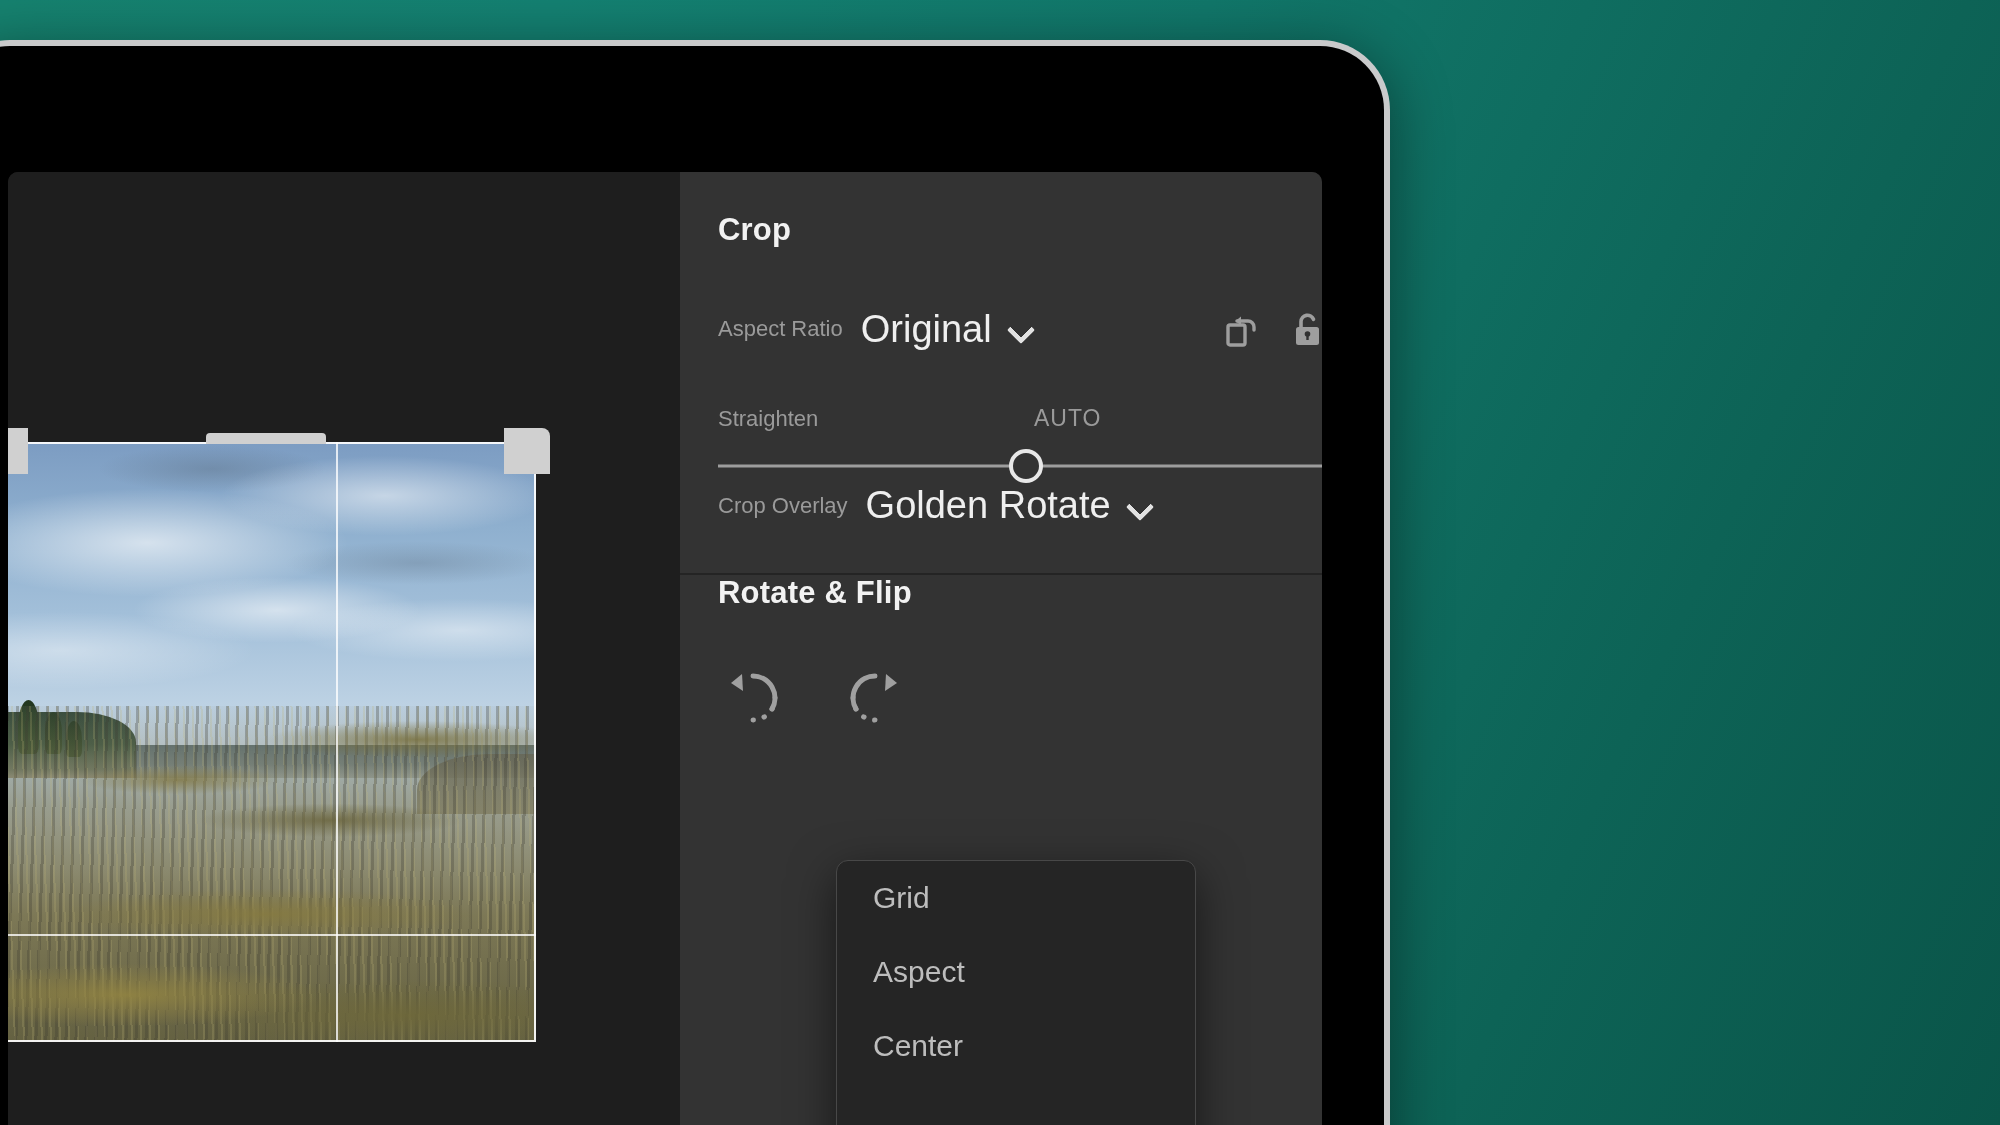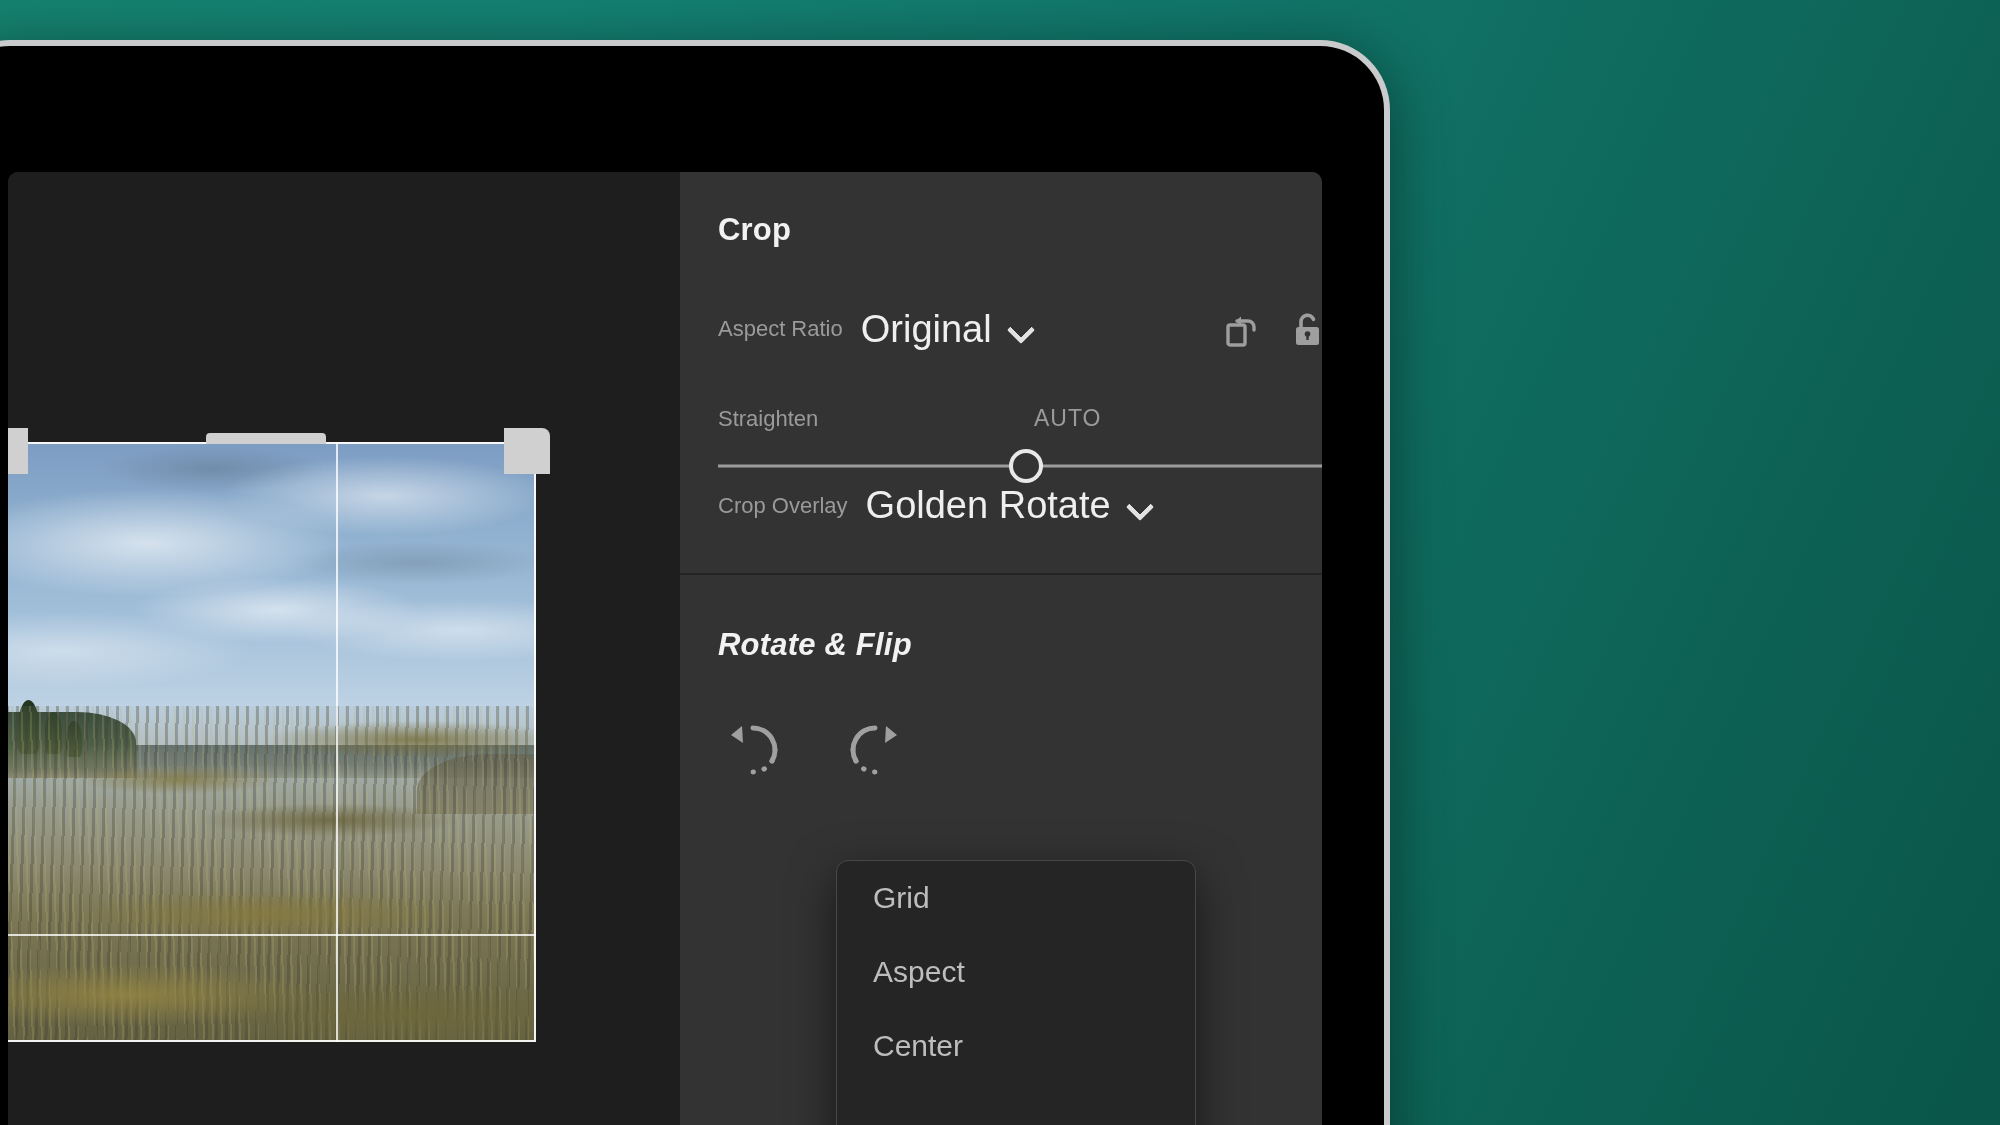--- a/index.html
+++ b/index.html
@@ -398,21 +398,21 @@
             <span class="label-muted">Crop Overlay</span>
             <div class="row" style="margin-left:18px; cursor:pointer;">
               <span class="value-strong">Golden Rotate</span>
               <span class="chevron" style="margin-left:16px;"></span>
             </div>
           </div>
 
           <div class="section-divider" style="bottom:0;"></div>
         </div>
 
-        <div class="panel-section" style="padding-top:52px;font-style:italic;">
+        <div class="panel-section" style="">
           <div class="panel-title">Rotate &amp; Flip</div>
 
           <div class="rotate-row" style="margin-top:52px;">
             <div class="icon-btn" style="width:70px;height:70px;">
               <svg width="62" height="62" viewBox="0 0 62 62">
                 <path d="M31 9 A22 22 0 0 1 50 42" fill="none" stroke="#a0a0a0" stroke-width="5" stroke-linecap="round"></path>
                 <path d="M31 9 A22 22 0 0 0 12 42" fill="none" stroke="#a0a0a0" stroke-width="5" stroke-linecap="round" transform="rotate(180 31 31)" stroke-dasharray="0.5 11"></path>
                 <path d="M20 7 L9 16 L21 24 Z" fill="#a0a0a0"></path>
               </svg>
             </div>

